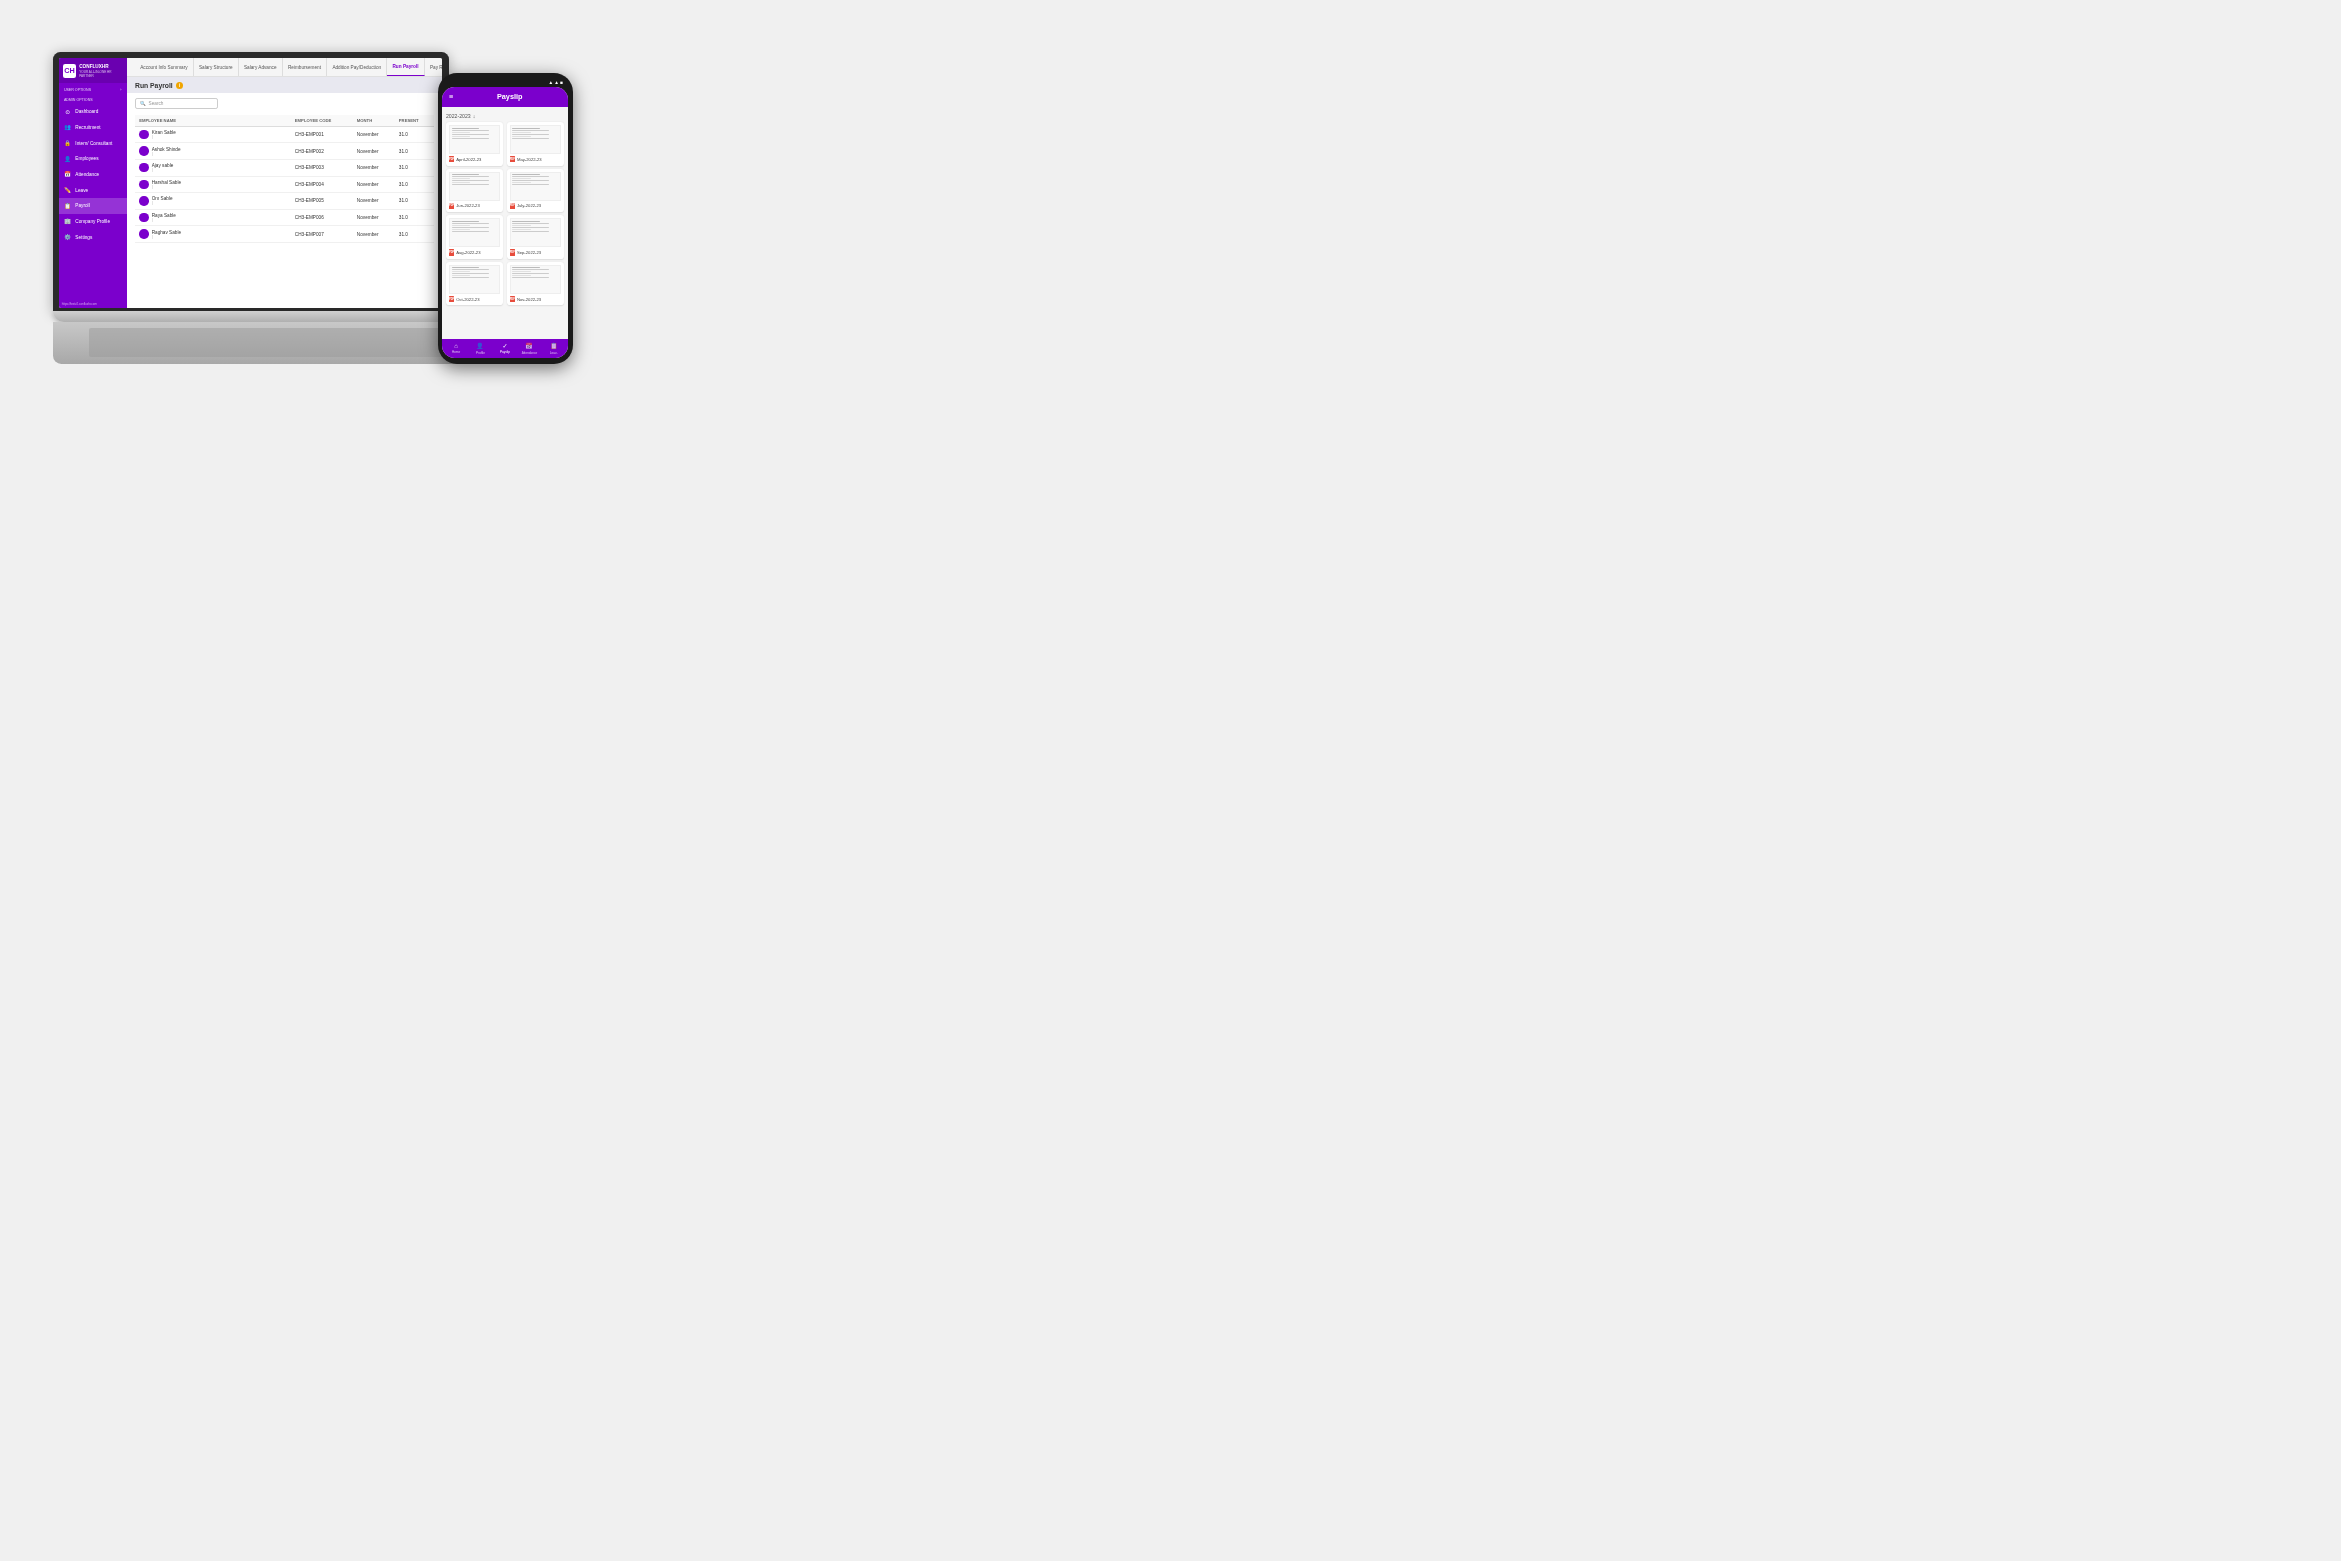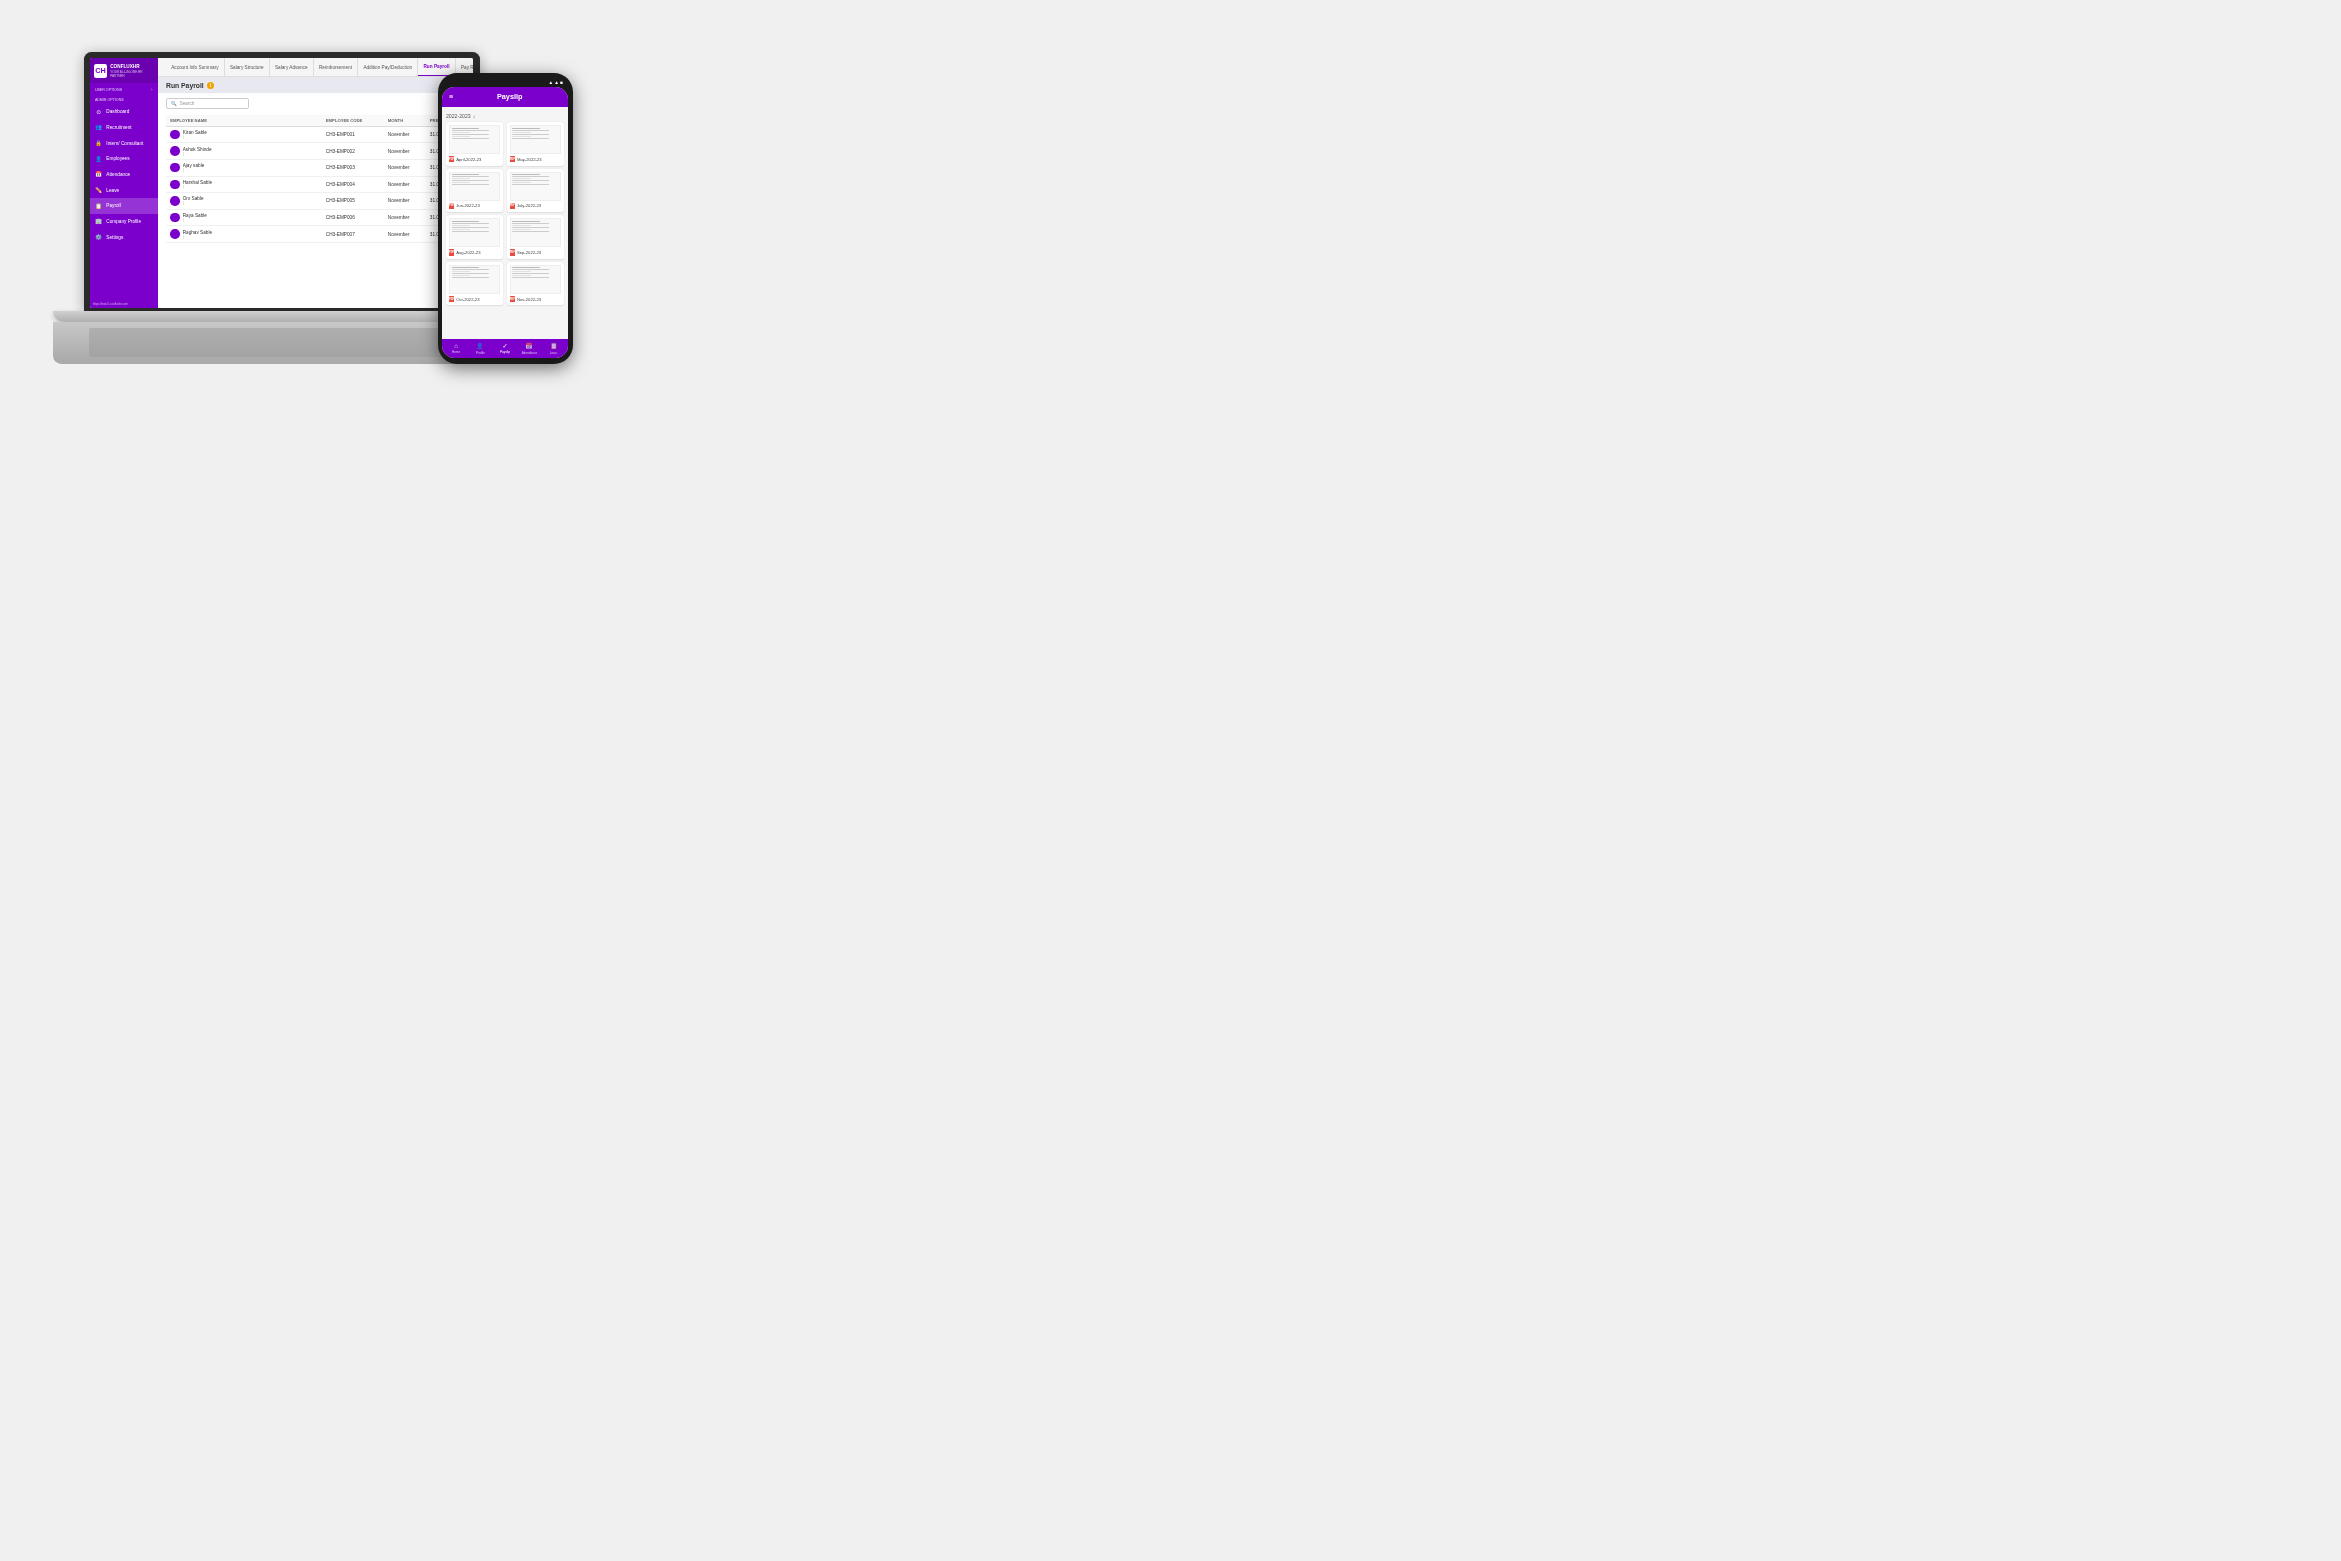--- a/index.html
+++ b/index.html
@@ -42,21 +42,21 @@
       z-index: 0;
       letter-spacing: 4.2px;
     }
 
     
     .laptop-container {
       position: relative;
       z-index: 2;
       display: flex;
       flex-direction: column;
-      align-items: flex-end;
+      align-items: flex-start;
       margin-right: -42px;
     }
     .laptop-screen-border {
       background: #2a2a2a;
       border-radius: 7.3px 7.3px 0 0;
       padding: 6.2px 6.2px 3.1px 6.2px;
       box-shadow: 0 2.1px 12.5px rgba(0,0,0,0.3);
       width: 396px;
     }
     .laptop-screen {

